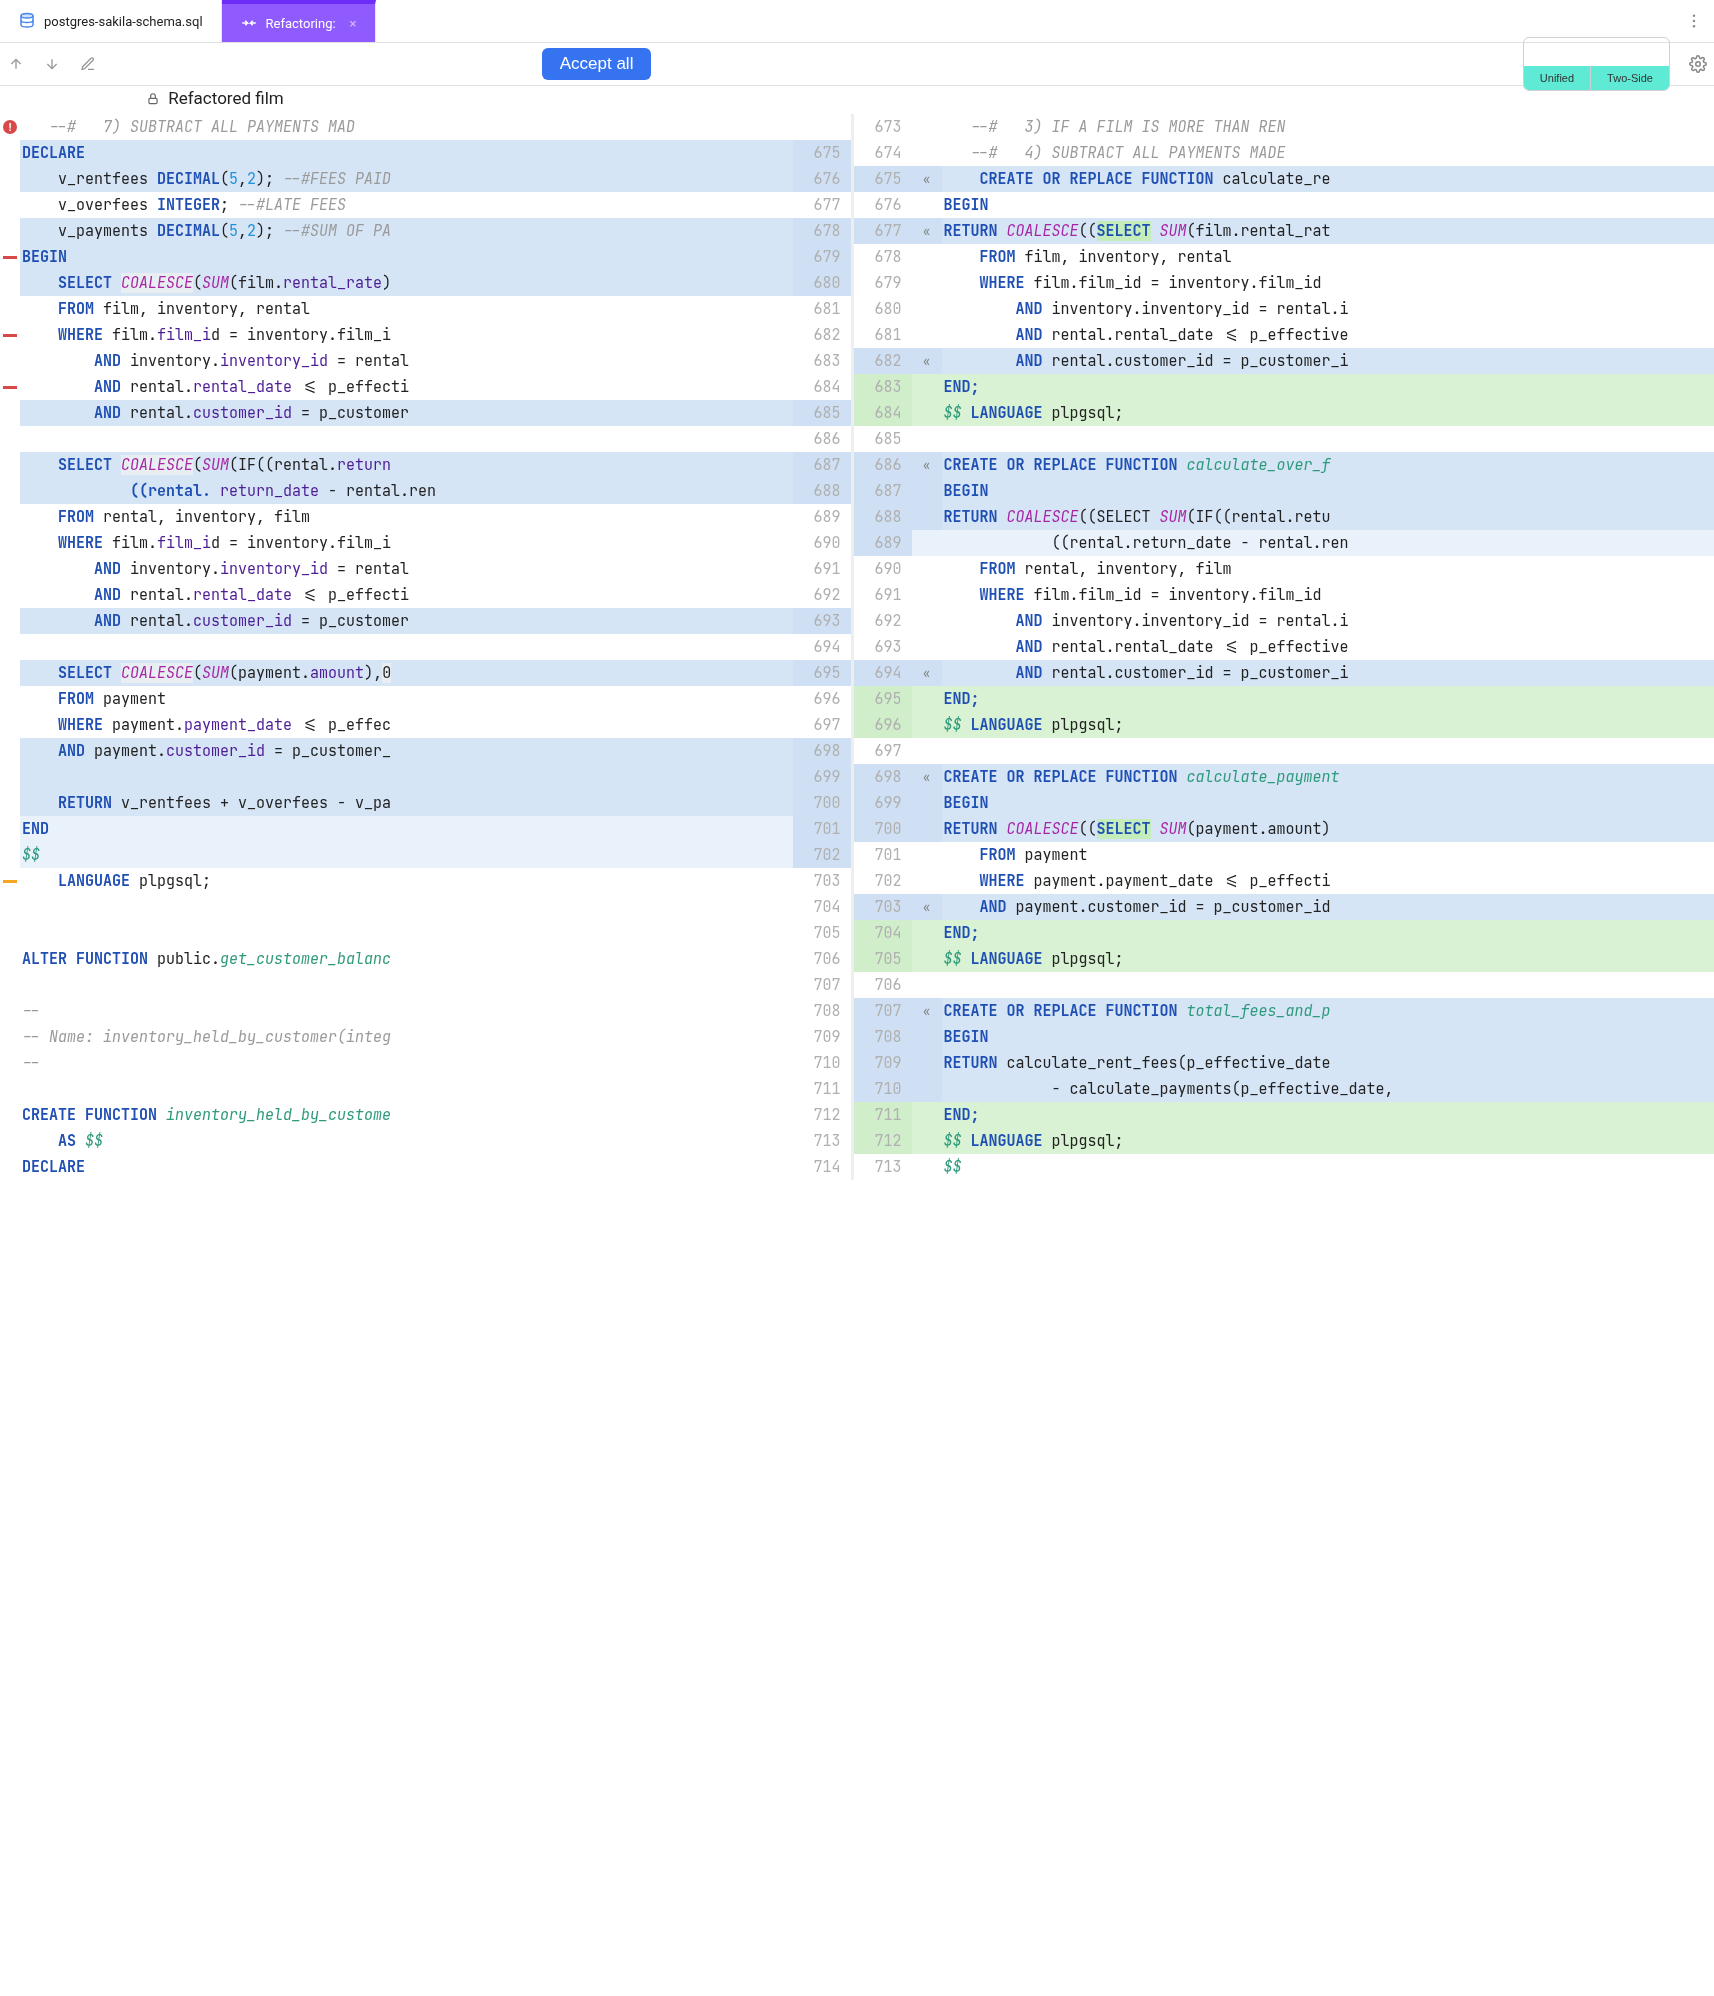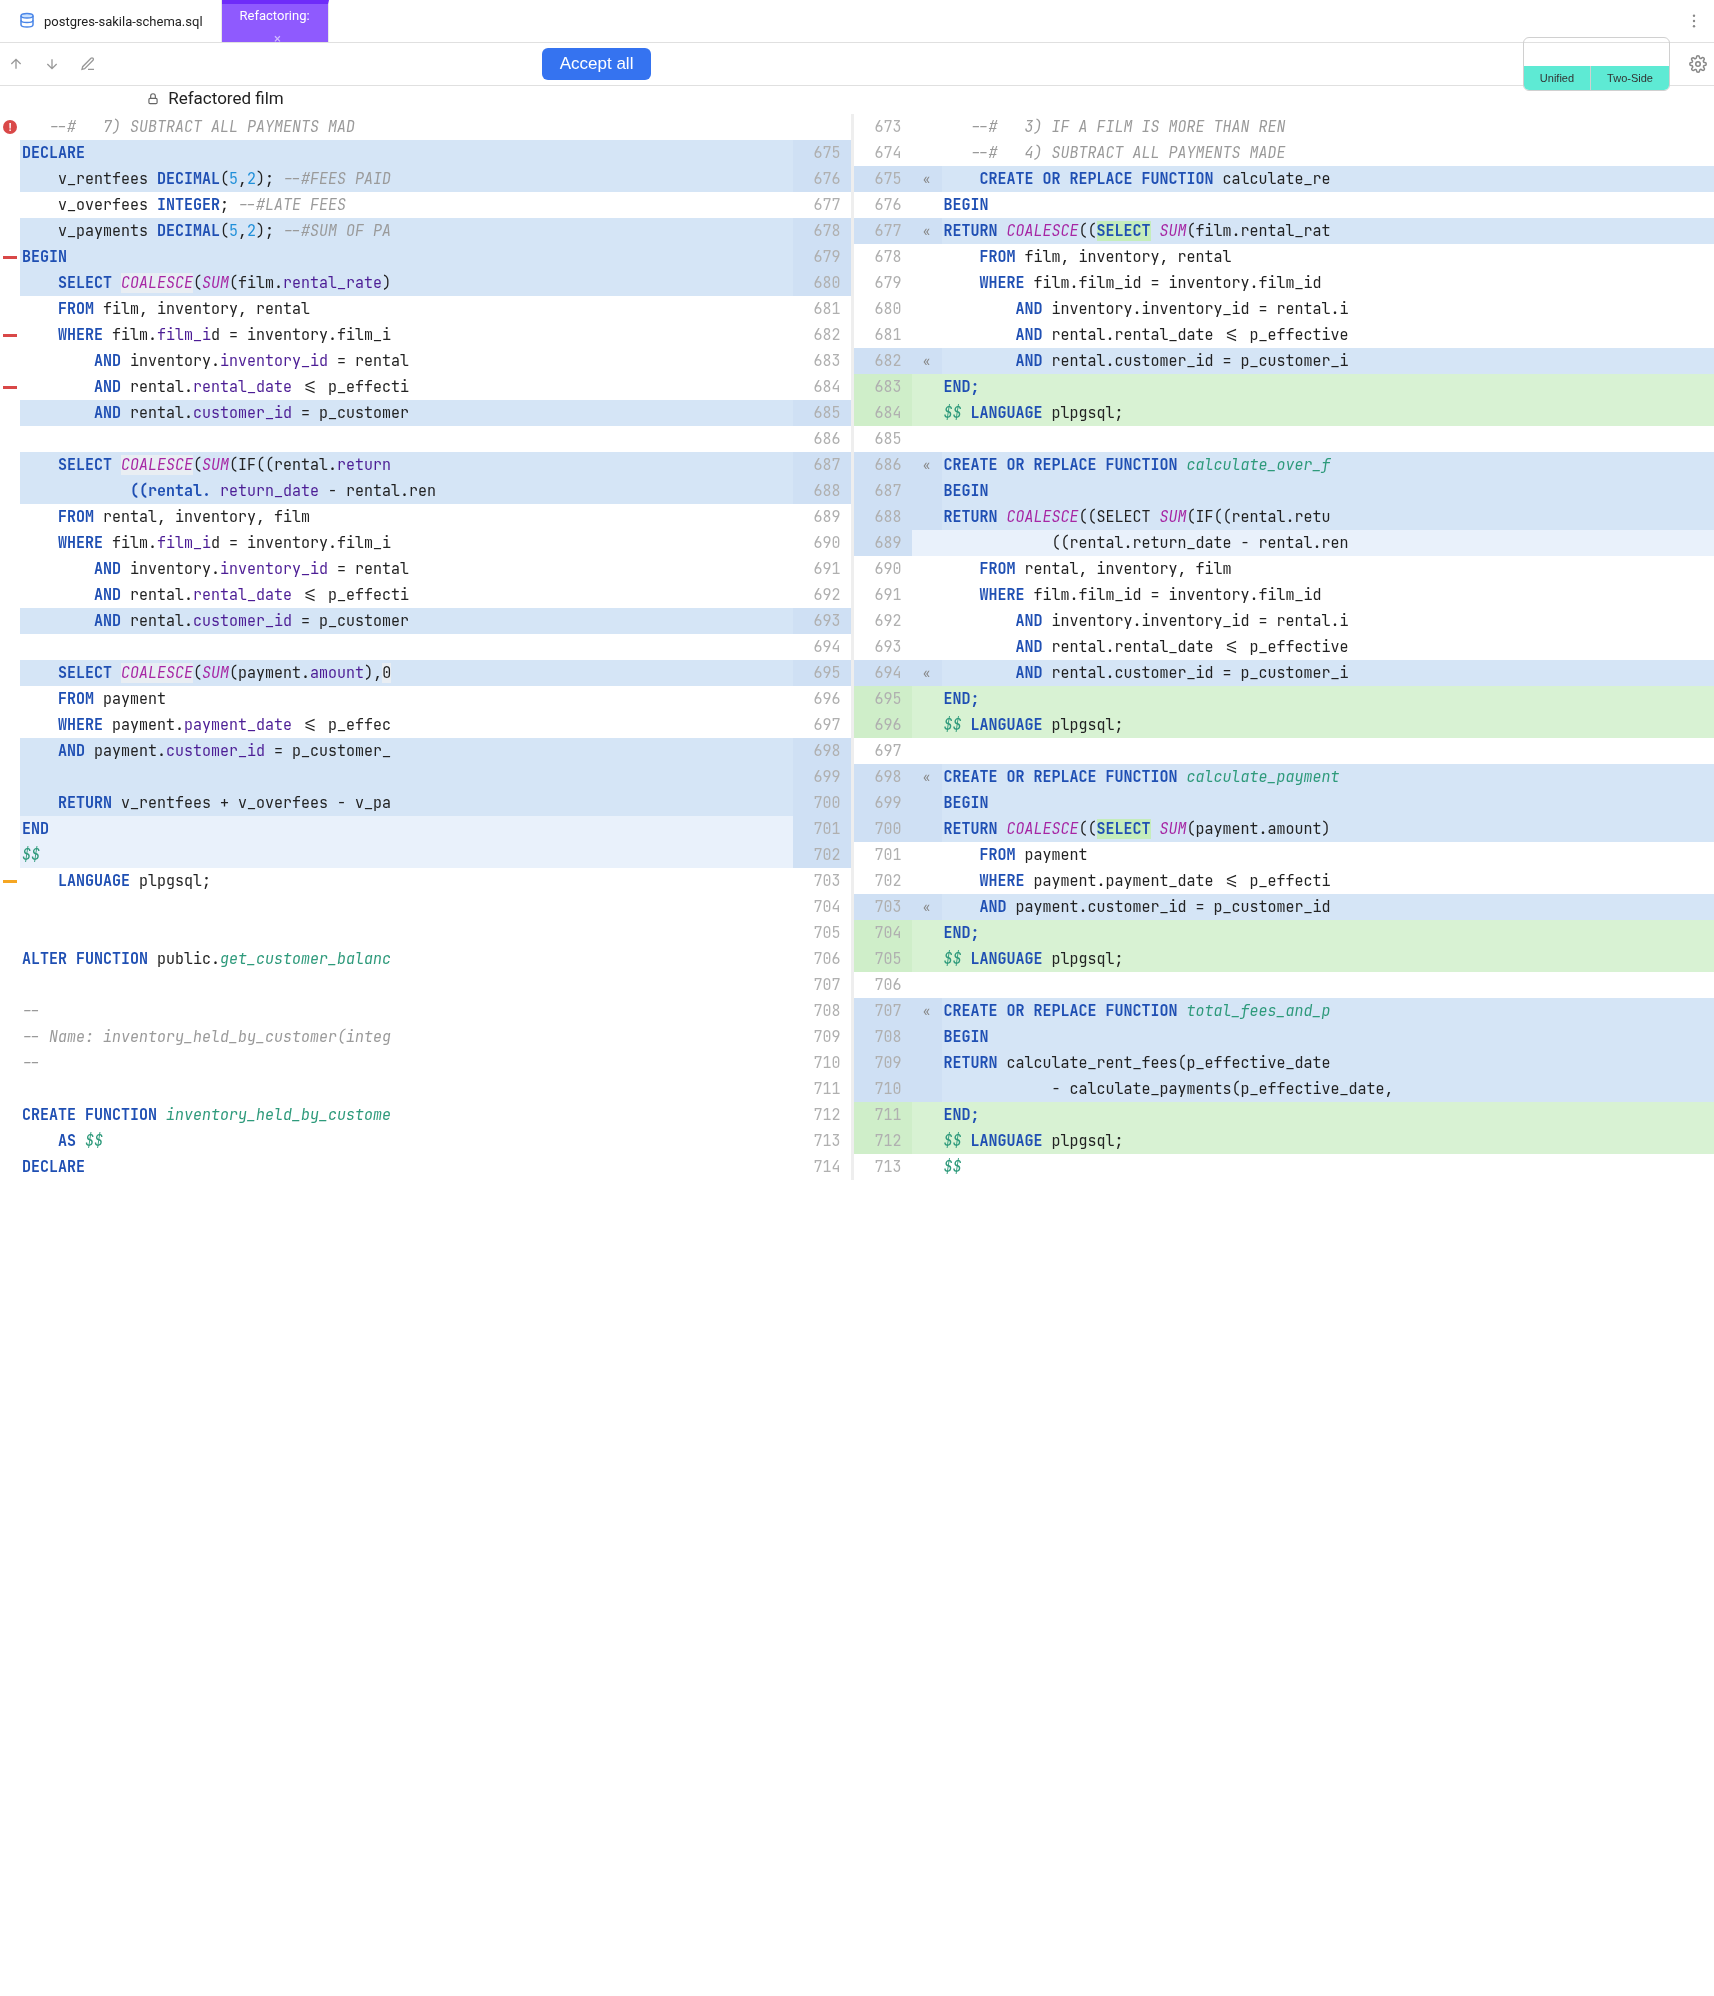--- a/index.html
+++ b/index.html
@@ -17,27 +17,25 @@
     border-bottom: 1px solid #e0e0e0;
     height: 42px;
   }
   .tab {
     display: flex;
     align-items: center;
     padding: 16px 18px;
     gap: 8px;
     border-right: 1px solid #e8e8e8;
     cursor: pointer;
-    justify-content: center;
   }
   .tab.active {
     background: #8f5afe;
     color: #fff;
     border-top: 4px solid #6e2cf9;
-    flex-direction: column;
   }
   .tab .db-icon {
     width:18px;height:18px;
   }
   .tab-spacer { flex:1; }
   .tab-menu {
     display:flex;align-items:center;justify-content:center;
     width:40px;
     color:#888;
   }

